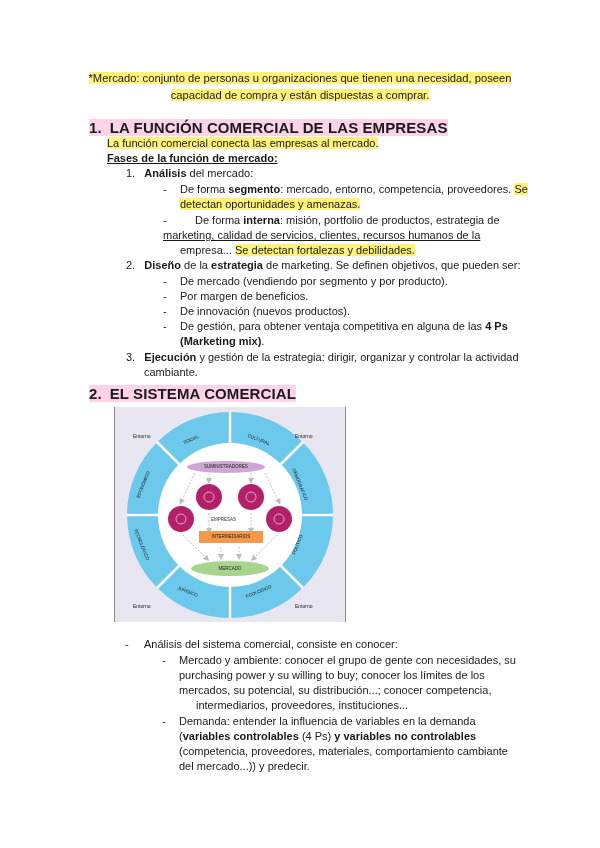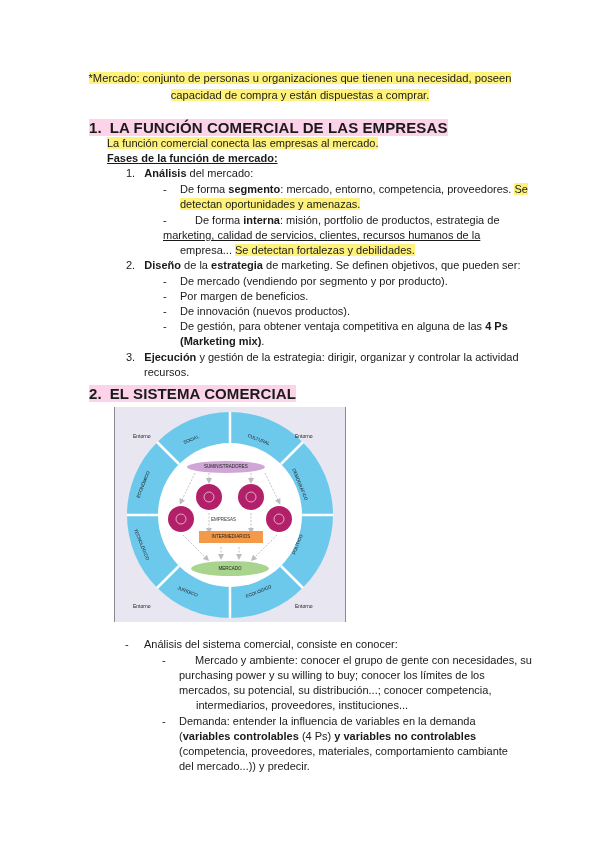--- a/index.html
+++ b/index.html
@@ -67,21 +67,21 @@
   <div class="dash" style="top:183px; left:56px;">-</div>
   <div class="row" style="top:183px; left:73px;">
     <span>De gestión, para obtener ventaja competitiva en alguna de las </span><b>4 Ps</b>
   </div>
   <div class="row" style="top:198px; left:73px;"><b>(Marketing mix)</b><span>.</span></div>
 
   <div class="row" style="top:214px; left:19px;">
     <span>3.</span>&nbsp;&nbsp;
     <b>Ejecución</b><span> y gestión de la estrategia: dirigir, organizar y controlar la actividad</span>
   </div>
-  <div class="row" style="top:229px; left:37px;"><span>recursos.</span></div>
+  <div class="row" style="top:229px; left:37px;"><span>cambiante.</span></div>
 </div>
 
 <div class="h1 hl-pink" style="top:385px;">
   <span class="num">2.</span><span>EL SISTEMA COMERCIAL</span>
 </div>
 
 <div class="diagram">
   <svg width="230" height="215" viewBox="0 0 230 215">
     <defs>
       <marker id="arr" markerWidth="6" markerHeight="6" refX="3" refY="3" orient="auto">
@@ -145,21 +145,21 @@
   <div style="position:absolute;left:96px;top:110px;font-size:4.5px;color:#333;">EMPRESAS</div>
   <div style="position:absolute;left:84px;top:124px;width:64px;height:12px;background:#f39a4a;font-size:4.5px;text-align:center;line-height:12px;">INTERMEDIARIOS</div>
   <div style="position:absolute;left:76px;top:154px;width:78px;height:15px;border-radius:50%;background:#a9d48e;font-size:4.5px;text-align:center;line-height:15px;">MERCADO</div>
 </div>
 
 <div class="block" style="left:125px; top:637px; width:420px;">
   <div class="dash" style="top:0; left:0;">-</div>
   <div class="row" style="top:0; left:19px;">Análisis del sistema comercial, consiste en conocer:</div>
 
   <div class="dash" style="top:16px; left:37px;">-</div>
-  <div class="row" style="top:16px; left:70px;">Mercado y ambiente: conocer el grupo de gente con necesidades, su</div>
+  <div class="row" style="top:16px; left:54px;">Mercado y ambiente: conocer el grupo de gente con necesidades, su</div>
   <div class="row" style="top:31px; left:54px;">purchasing power y su willing to buy; conocer los límites de los</div>
   <div class="row" style="top:46px; left:54px;">mercados, su potencial, su distribución...;  conocer competencia,</div>
   <div class="row" style="top:61px; left:71px;">intermediarios, proveedores, instituciones...</div>
 
   <div class="dash" style="top:77px; left:37px;">-</div>
   <div class="row" style="top:77px; left:54px;">Demanda: entender la influencia de variables en la demanda</div>
   <div class="row" style="top:92px; left:54px;">
     <span>(</span><b>variables controlables</b><span> (4 Ps) </span><b>y variables no controlables</b>
   </div>
   <div class="row" style="top:107px; left:54px;">(competencia, proveedores, materiales, comportamiento cambiante</div>

